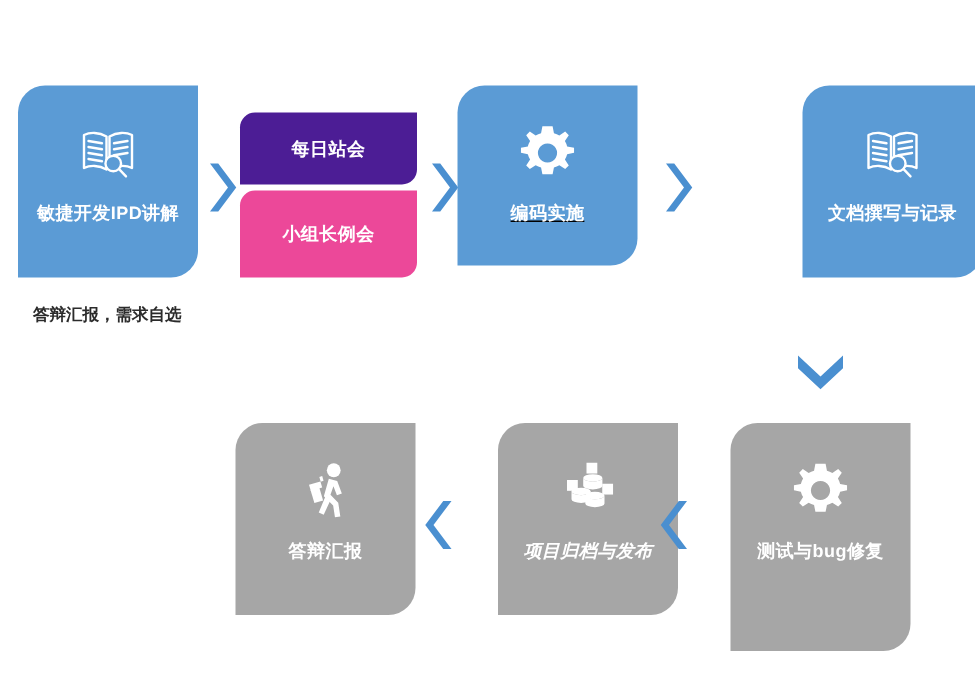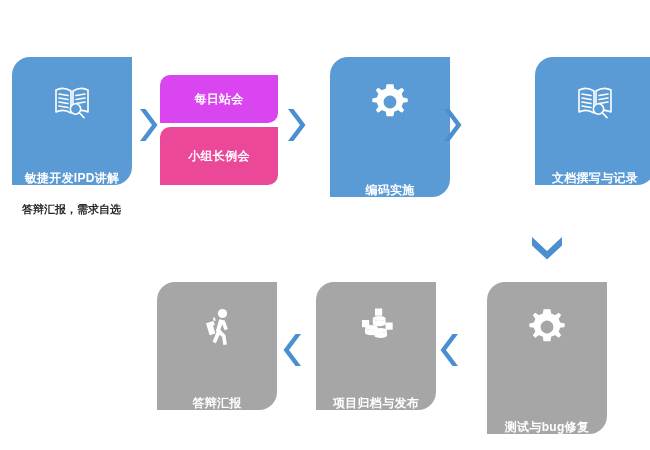--- a/index.html
+++ b/index.html
@@ -22,21 +22,21 @@
   }
 
   
   .step {
     position: absolute;
     box-sizing: border-box;
     border-radius: 18px 0 18px 0;
     display: flex;
     flex-direction: column;
     align-items: center;
-    justify-content: space-between;
+    justify-content: flex-start;
   }
   .step.blue    { background: #5B9BD5; }
   .step.gray    { background: #A6A6A6; }
 
   .step-icon {
     width: 46px;
     height: 46px;
     margin-top: 22px;
     display: flex;
     align-items: center;
@@ -123,34 +123,34 @@
   </div>
 
   <div class="caption" style="left:22px; top:202px;">答辩汇报，需求自选</div>
 
   <div class="chev" style="left:136px; top:103px;">
     <svg width="22" height="44" viewBox="0 0 22 44">
       <path d="M4 6 L16 22 L4 38 L9.5 38 L21.5 22 L9.5 6 Z" fill="#4A8FD0"></path>
     </svg>
   </div>
 
-  <div class="mini lblue" style="left:160px; top:75px; width:118px; height:48px; background:#d946ef;">
+  <div class="mini lblue" style="left:160px; top:75px; width:118px; height:48px; background:#4c1d95;">
     <span class="mini-label">每日站会</span>
   </div>
   <div class="mini gray" style="left:160px; top:127px; width:118px; height:58px; background:#ec4899;">
     <span class="mini-label">小组长例会</span>
   </div>
 
   <div class="chev" style="left:284px; top:103px;">
     <svg width="22" height="44" viewBox="0 0 22 44">
       <path d="M4 6 L16 22 L4 38 L9.5 38 L21.5 22 L9.5 6 Z" fill="#4A8FD0"></path>
     </svg>
   </div>
 
-  <div class="step blue" style="left:330px; top:57px; width:120px; height:140px;">
+  <div class="step blue" style="left:305px; top:57px; width:120px; height:120px;text-decoration:underline;">
     <div class="step-icon">
       <svg width="42" height="42" viewBox="0 0 42 42">
         <path fill="#ffffff" d="M21 3.2 l3.4 0 l0.9 4.6 a13.6 13.6 0 0 1 3.6 1.5 l3.9 -2.6 l2.4 2.4 l-2.6 3.9 a13.6 13.6 0 0 1 1.5 3.6 l4.6 0.9 l0 3.4 l-4.6 0.9 a13.6 13.6 0 0 1 -1.5 3.6 l2.6 3.9 l-2.4 2.4 l-3.9 -2.6 a13.6 13.6 0 0 1 -3.6 1.5 l-0.9 4.6 l-3.4 0 l-3.4 0 l-0.9 -4.6 a13.6 13.6 0 0 1 -3.6 -1.5 l-3.9 2.6 l-2.4 -2.4 l2.6 -3.9 a13.6 13.6 0 0 1 -1.5 -3.6 l-4.6 -0.9 l0 -3.4 l4.6 -0.9 a13.6 13.6 0 0 1 1.5 -3.6 l-2.6 -3.9 l2.4 -2.4 l3.9 2.6 a13.6 13.6 0 0 1 3.6 -1.5 l0.9 -4.6 Z M21 14.6 a6.4 6.4 0 1 0 0.01 0 Z"></path>
       </svg>
     </div>
     <div class="step-label">编码实施</div>
   </div>
 
   <div class="chev" style="left:440px; top:103px;">
     <svg width="22" height="44" viewBox="0 0 22 44">
@@ -200,21 +200,21 @@
     </div>
     <div class="step-label">答辩汇报</div>
   </div>
 
   <div class="chev" style="left:283px; top:328px;">
     <svg width="22" height="44" viewBox="0 0 22 44">
       <path d="M18 6 L6 22 L18 38 L12.5 38 L0.5 22 L12.5 6 Z" fill="#4A8FD0"></path>
     </svg>
   </div>
 
-  <div class="step gray" style="left:316px; top:282px; width:120px; height:128px;">
+  <div class="step gray" style="left:332px; top:282px; width:120px; height:128px;font-style:italic;">
     <div class="step-icon">
       <svg width="44" height="44" viewBox="0 0 44 44">
         <g fill="#ffffff">
           <rect x="21.0" y="3.5" width="7.2" height="7.2"></rect>
           <rect x="8.0" y="15.0" width="7.2" height="7.2"></rect>
           <rect x="31.5" y="17.5" width="7.2" height="7.2"></rect>
           <ellipse cx="25.2" cy="13.6" rx="6.4" ry="2.5"></ellipse>
           <path d="M18.8 13.6 l0 5.2 a6.4 2.5 0 0 0 12.8 0 l0 -5.2 a6.4 2.5 0 0 1 -12.8 0 Z"></path>
           <ellipse cx="17.4" cy="22.6" rx="6.4" ry="2.5"></ellipse>
           <path d="M11.0 22.6 l0 5.2 a6.4 2.5 0 0 0 12.8 0 l0 -5.2 a6.4 2.5 0 0 1 -12.8 0 Z"></path>

